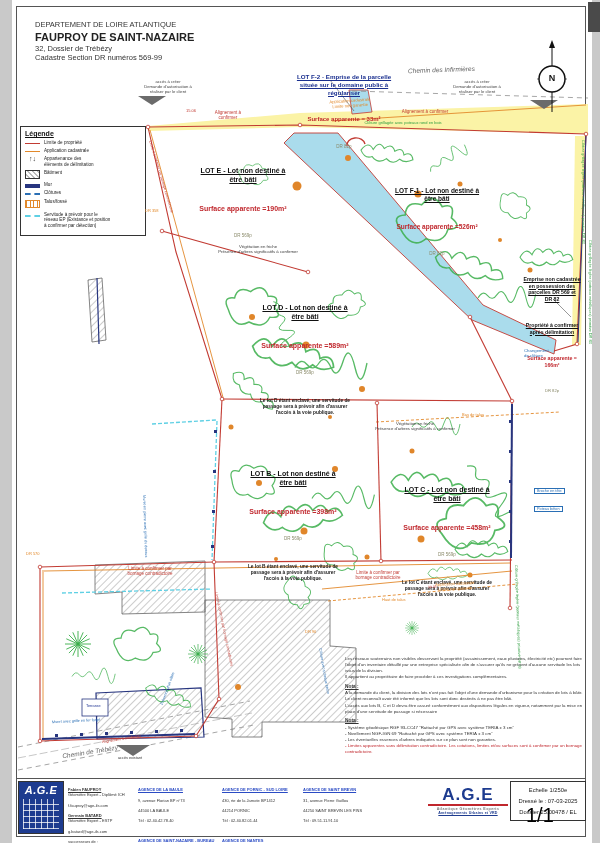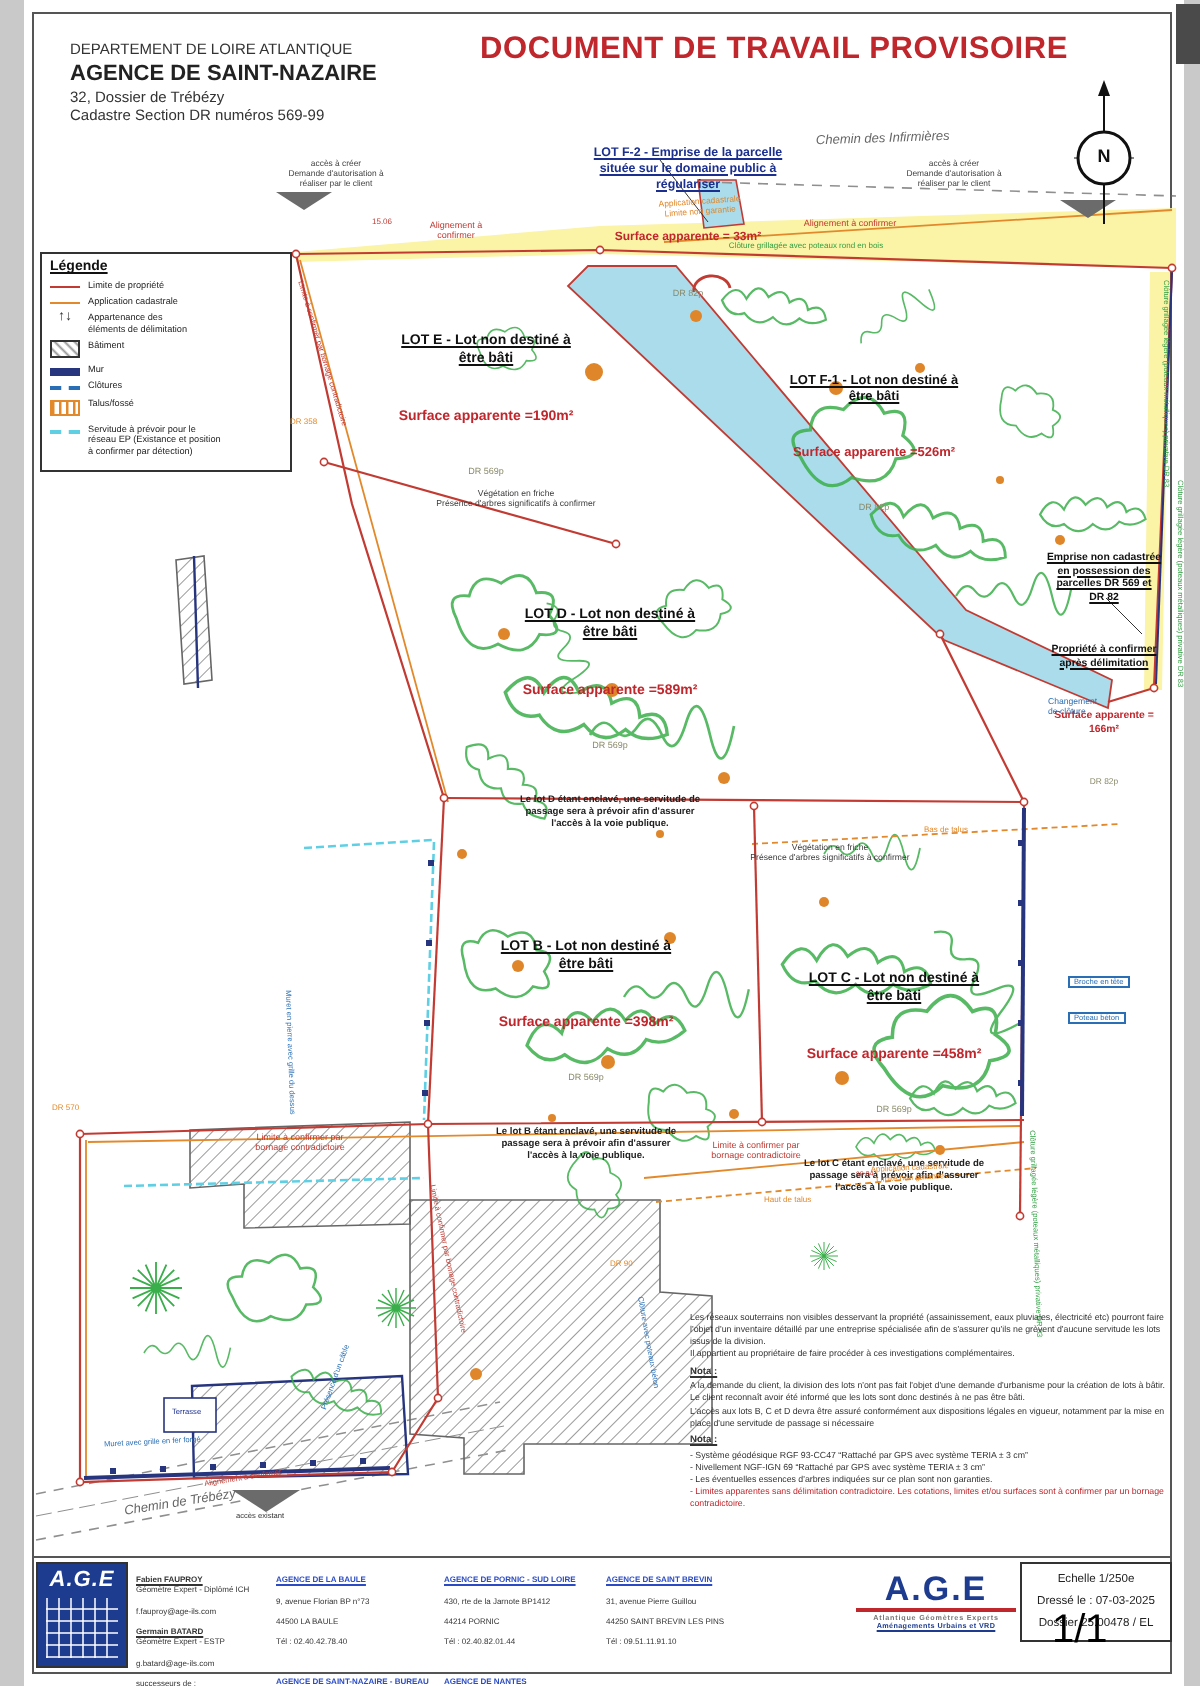--- a/index.html
+++ b/index.html
@@ -249,24 +249,23 @@
       <line x1="552" y1="46" x2="552" y2="112" stroke-width="1"></line>
       <line x1="537" y1="79" x2="567" y2="79" stroke-width="0.6"></line>
       <circle cx="552" cy="79" r="13" fill="#fff" stroke-width="1.5"></circle>
       <polygon points="549,48 555,48 552,40" fill="#111" stroke="none"></polygon>
     </g>
 
     <rect x="588" y="2" width="12" height="30" fill="#4a4a4a"></rect>
   </svg>
 
   <div class="lbl" style="left:35px;top:21px;font-size:7.5px;color:#333">DEPARTEMENT DE LOIRE ATLANTIQUE</div>
-  <div class="lbl bold" style="left:35px;top:31px;font-size:11px;color:#222">AGENCE DE SAINT-NAZAIRE</div>
+  <div class="lbl bold" style="left:35px;top:31px;font-size:11px;color:#222">FAUPROY DE SAINT-NAZAIRE</div>
   <div class="lbl" style="left:35px;top:45px;font-size:7.5px;color:#333">32, Dossier de Trébézy</div>
   <div class="lbl" style="left:35px;top:54px;font-size:7.5px;color:#333">Cadastre Section DR numéros 569-99</div>
-  <div class="lbl bold" style="left:240px;top:16px;font-size:15.5px;color:#c0272d;letter-spacing:0.3px">DOCUMENT DE TRAVAIL PROVISOIRE</div>
   <div class="lbl ctr bold" style="left:552px;top:73px;font-size:9px;color:#111">N</div>
 
   <div id="legend">
     <div class="lt">Légende</div>
     <div class="lrow">
         <div class="sym">
           <div class="sy-red"></div>
         </div>
         <div class="litem">Limite de propriété</div>
       </div>

